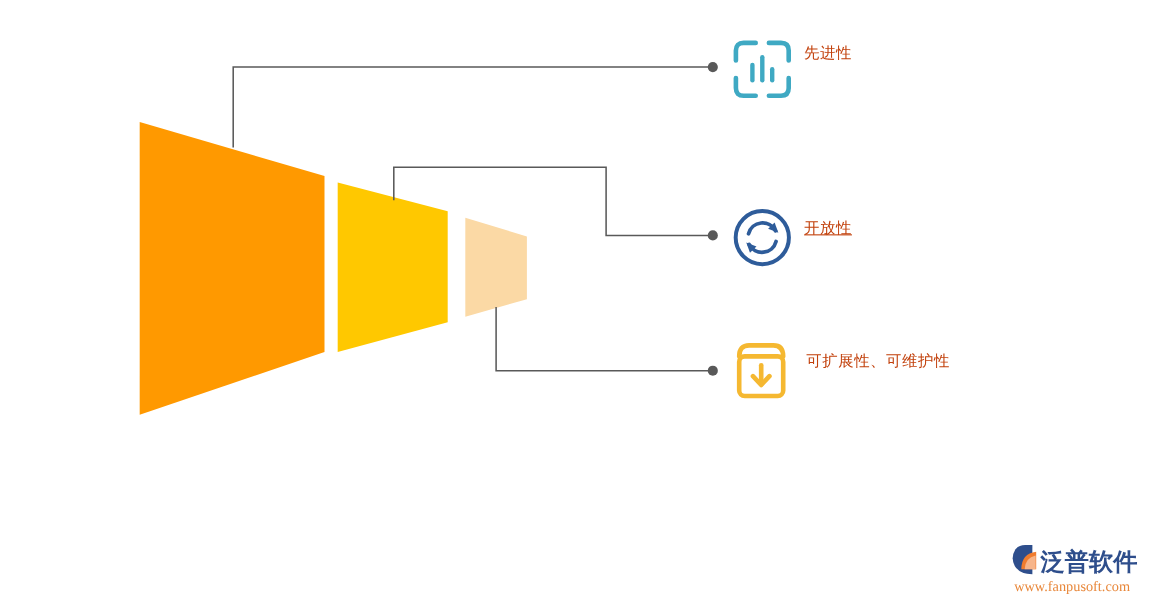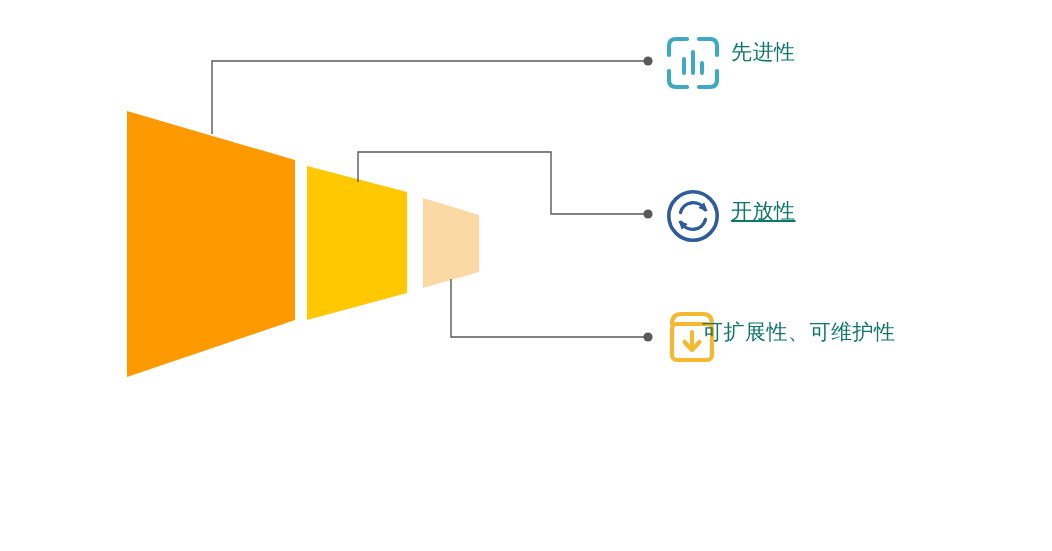--- a/index.html
+++ b/index.html
@@ -19,29 +19,29 @@
   }
   #art {
     position: absolute;
     left: 0;
     top: 0;
     width: 1052px;
     height: 551px;
   }
   .label {
     position: absolute;
-    color: #0f766e;
-    font-size: 21px;
+    color: #c2410c;
+    font-size: 14px;
     line-height: 1;
     white-space: nowrap;
     letter-spacing: 0.5px;
   }
   #label-0 { left: 731px; top: 41px; }
   #label-1 { left: 731px; top: 200px; text-decoration: underline; }
-  #label-2 { left: 702px; top: 321px; }
+  #label-2 { left: 733px; top: 321px; }
 
   .icon-box {
     position: absolute;
     width: 56px;
     height: 56px;
   }
   #icon-0 { left: 665px; top: 35px; }
   #icon-1 { left: 665px; top: 188px; }
   #icon-2 { left: 664px; top: 309px; }
 
@@ -116,14 +116,25 @@
         <line x1="28" y1="23" x2="28" y2="40"></line>
         <polyline points="20.5,33 28,41 35.5,33" stroke-linejoin="round"></polyline>
       </g>
     </svg>
   </div>
 
   <div class="label" id="label-0">先进性</div>
   <div class="label" id="label-1">开放性</div>
   <div class="label" id="label-2">可扩展性、可维护性</div>
 
+  <div id="watermark">
+    <svg viewBox="0 0 126 52" xmlns="http://www.w3.org/2000/svg">
+      <g>
+        <path d="M 20.5,3.5 L 20.5,30 Q 9,30 4.5,22.5 Q 0.5,15 5,7.5 Q 8,3.5 14,3.5 Z" fill="#2E4E8C"></path>
+        <path d="M 10.5,25.5 Q 10.5,11 24,9.5 L 24,25.5 Z" fill="#F07C2E"></path>
+        <path d="M 13.5,25.5 Q 14,15 23.5,13 L 23.5,25.5 Z" fill="#F7B58A"></path>
+      </g>
+      <text x="28" y="26" font-family="'Liberation Sans', sans-serif" font-size="22" font-weight="bold" fill="#2E4E8C">泛普软件</text>
+      <text x="4" y="45" font-family="'Liberation Serif', serif" font-size="13" fill="#E8873A">www.fanpusoft.com</text>
+    </svg>
+  </div>
 
 </div>
 
 </body></html>

